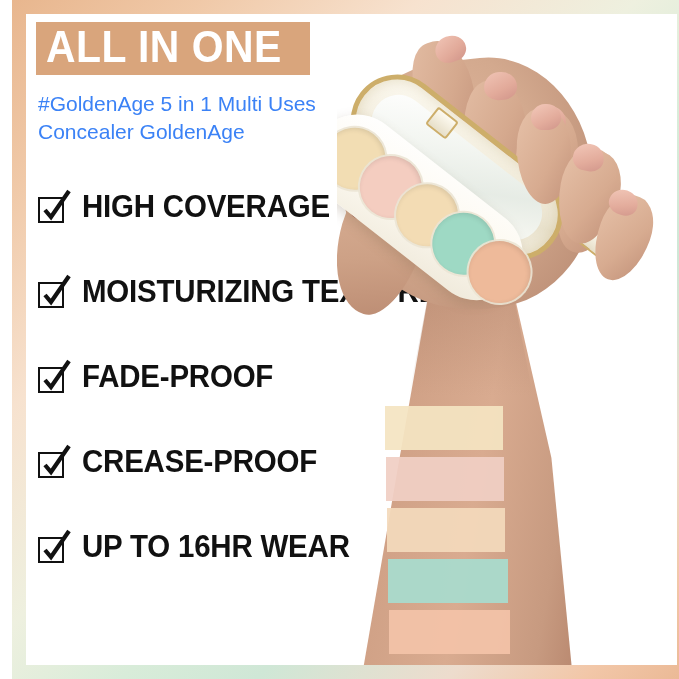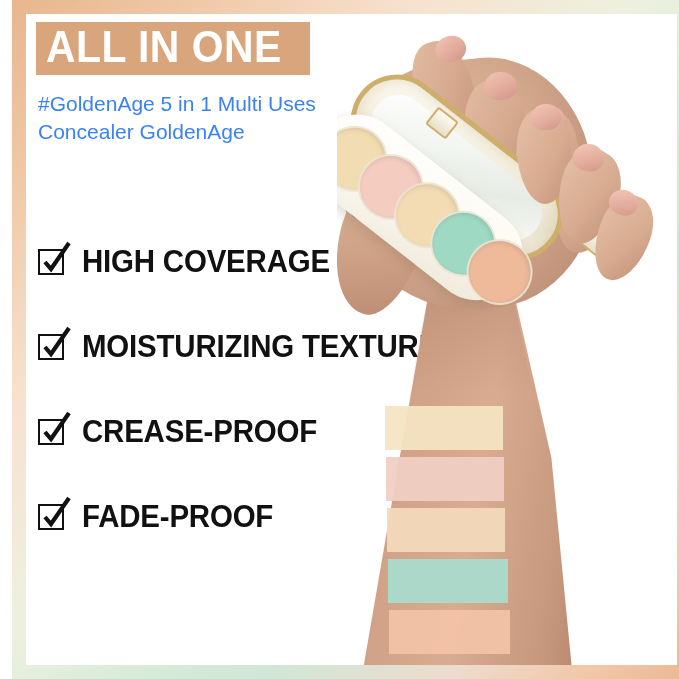--- a/index.html
+++ b/index.html
@@ -76,21 +76,21 @@
   .features {
     position: absolute;
     left: 12px;
     top: 178px;
     width: 440px;
   }
   .feature-row {
     position: relative;
     height: 85px;
     display: flex;
-    align-items: flex-end;
+    align-items: flex-start;
   }
   .checkbox {
     position: relative;
     width: 30px;
     height: 30px;
     flex: 0 0 auto;
     margin-top: 3px;
   }
   .checkbox .box {
     position: absolute;
@@ -353,33 +353,42 @@
         <span class="feature-label">MOISTURIZING TEXTURE</span>
       </div>
 
       <div class="feature-row">
         <span class="checkbox">
           <span class="box"></span>
           <svg viewBox="0 0 34 34" aria-hidden="true">
             <path d="M7 19 L13 26 L31 0" fill="none" stroke="#111111" stroke-width="4.2" stroke-linecap="butt" stroke-linejoin="miter"></path>
           </svg>
         </span>
-        <span class="feature-label">CREASE-PROOF</span>
+        <span class="feature-label">FADE-PROOF</span>
       </div>
 
       <div class="feature-row">
         <span class="checkbox">
           <span class="box"></span>
           <svg viewBox="0 0 34 34" aria-hidden="true">
             <path d="M7 19 L13 26 L31 0" fill="none" stroke="#111111" stroke-width="4.2" stroke-linecap="butt" stroke-linejoin="miter"></path>
           </svg>
         </span>
-        <span class="feature-label">FADE-PROOF</span>
-      </div>
-
+        <span class="feature-label">CREASE-PROOF</span>
+      </div>
+
+      <div class="feature-row">
+        <span class="checkbox">
+          <span class="box"></span>
+          <svg viewBox="0 0 34 34" aria-hidden="true">
+            <path d="M7 19 L13 26 L31 0" fill="none" stroke="#111111" stroke-width="4.2" stroke-linecap="butt" stroke-linejoin="miter"></path>
+          </svg>
+        </span>
+        <span class="feature-label">UP TO 16HR WEAR</span>
+      </div>
 
     </div>
 
     <div class="photo">
 
       <div class="forearm"></div>
       <div class="wrist-shadow"></div>
 
       <div class="swatch sw1" style="background-color: rgb(244, 228, 194);"></div>
       <div class="swatch sw2" style="background-color: rgb(240, 207, 196);"></div>

